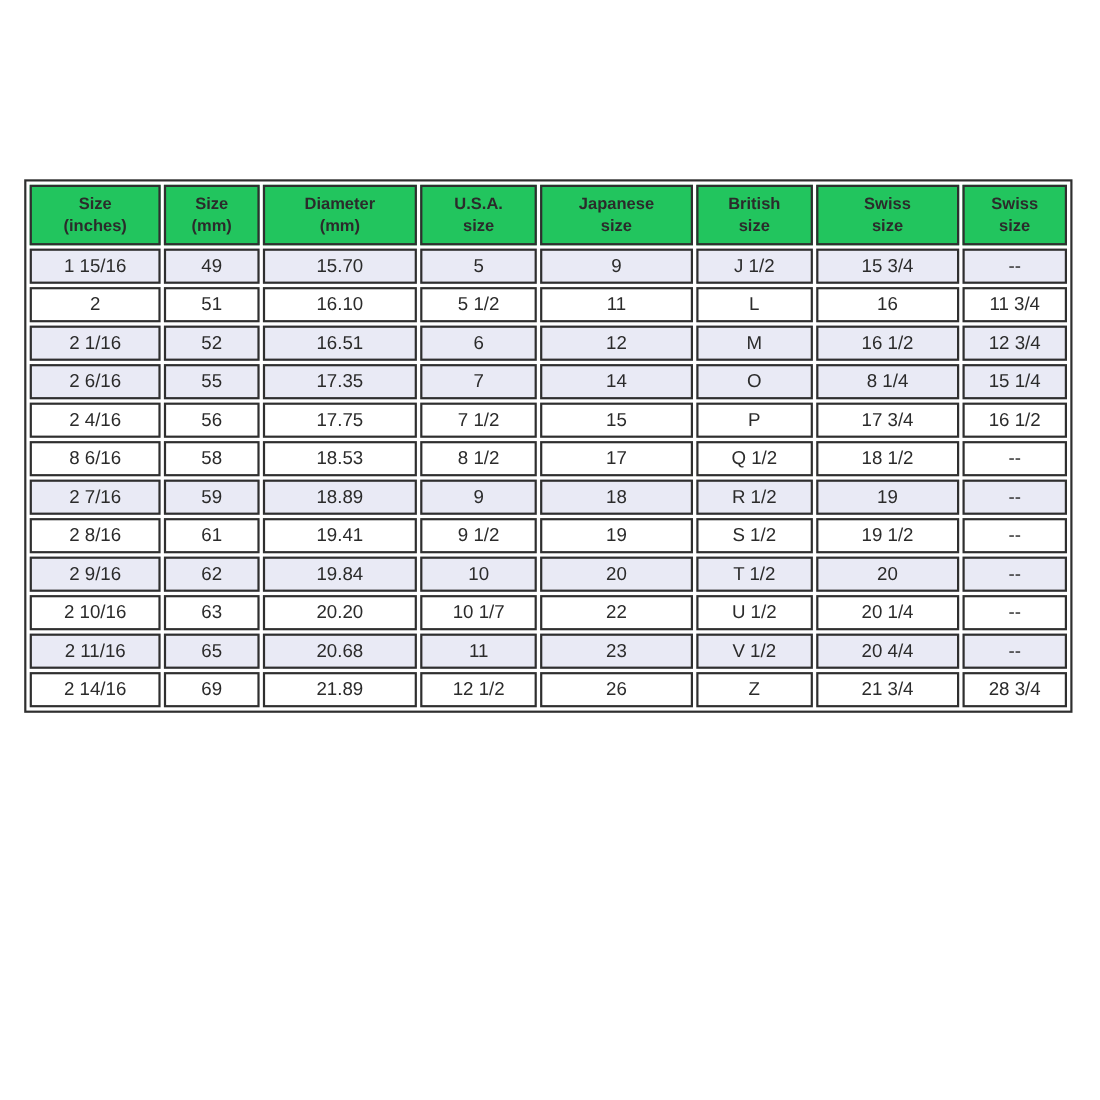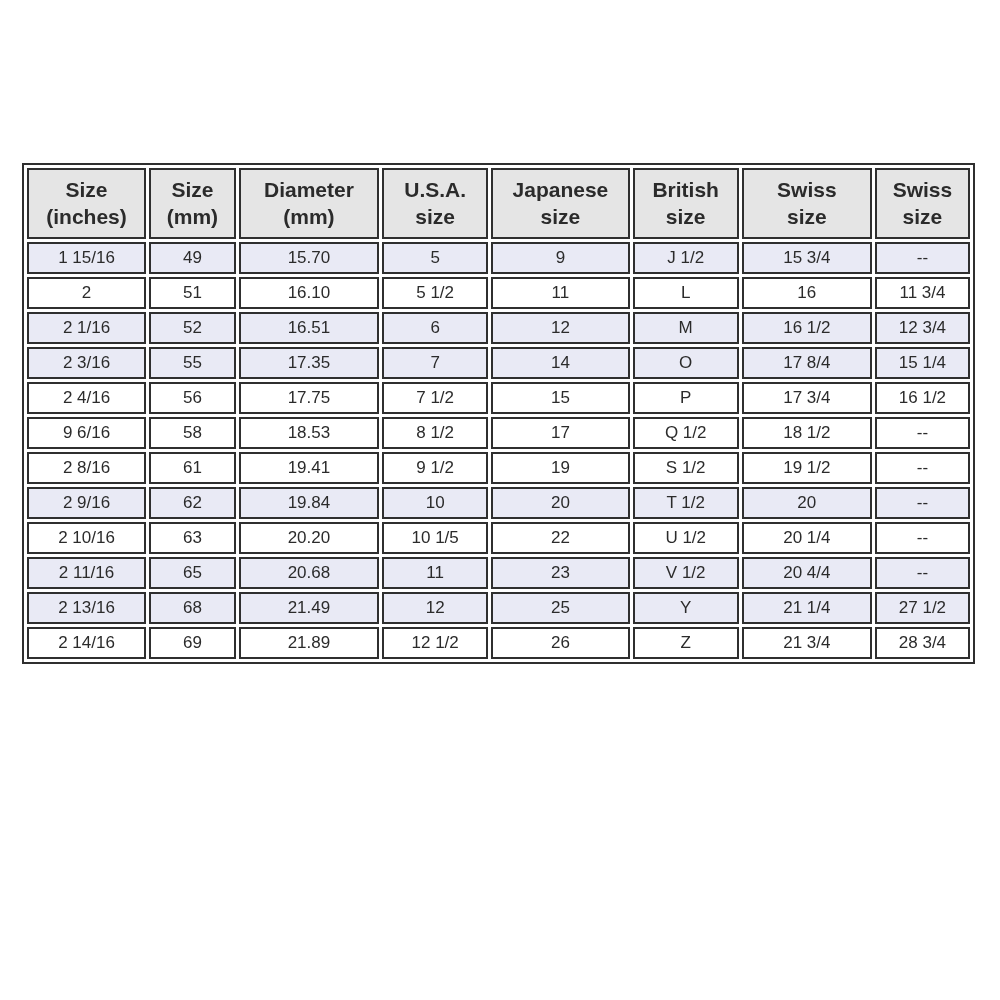--- a/index.html
+++ b/index.html
@@ -25,23 +25,23 @@
     border: 2px solid #2f2f2f;
   }
   th, td {
     border: 2px solid #2f2f2f;
     text-align: center;
     vertical-align: middle;
     color: #2b2b2b;
     overflow: hidden;
   }
   th {
-    background: #e5e5e5;
+    background: #22c55e;
     font-weight: bold;
-    font-size: 21px;
+    font-size: 15px;
     line-height: 1.3;
     padding: 6px 2px;
     white-space: pre-line;
   }
   td {
     font-size: 17px;
     height: 26px;
     padding: 1px 2px;
     background: #ffffff;
   }
@@ -117,47 +117,57 @@
           <td>2 1/16</td>
           <td>52</td>
           <td>16.51</td>
           <td>6</td>
           <td>12</td>
           <td>M</td>
           <td>16 1/2</td>
           <td>12 3/4</td>
         </tr>
         <tr class="alt">
-          <td>2 3/16</td>
+          <td>2 6/16</td>
           <td>55</td>
           <td>17.35</td>
           <td>7</td>
           <td>14</td>
           <td>O</td>
-          <td>17 8/4</td>
+          <td>8 1/4</td>
           <td>15 1/4</td>
         </tr>
         <tr>
           <td>2 4/16</td>
           <td>56</td>
           <td>17.75</td>
           <td>7 1/2</td>
           <td>15</td>
           <td>P</td>
           <td>17 3/4</td>
           <td>16 1/2</td>
         </tr>
         <tr>
-          <td>9 6/16</td>
+          <td>8 6/16</td>
           <td>58</td>
           <td>18.53</td>
           <td>8 1/2</td>
           <td>17</td>
           <td>Q 1/2</td>
           <td>18 1/2</td>
+          <td>--</td>
+        </tr>
+        <tr class="alt">
+          <td>2 7/16</td>
+          <td>59</td>
+          <td>18.89</td>
+          <td>9</td>
+          <td>18</td>
+          <td>R 1/2</td>
+          <td>19</td>
           <td>--</td>
         </tr>
         <tr>
           <td>2 8/16</td>
           <td>61</td>
           <td>19.41</td>
           <td>9 1/2</td>
           <td>19</td>
           <td>S 1/2</td>
           <td>19 1/2</td>
@@ -170,45 +180,35 @@
           <td>10</td>
           <td>20</td>
           <td>T 1/2</td>
           <td>20</td>
           <td>--</td>
         </tr>
         <tr>
           <td>2 10/16</td>
           <td>63</td>
           <td>20.20</td>
-          <td>10 1/5</td>
+          <td>10 1/7</td>
           <td>22</td>
           <td>U 1/2</td>
           <td>20 1/4</td>
           <td>--</td>
         </tr>
         <tr class="alt">
           <td>2 11/16</td>
           <td>65</td>
           <td>20.68</td>
           <td>11</td>
           <td>23</td>
           <td>V 1/2</td>
           <td>20 4/4</td>
           <td>--</td>
-        </tr>
-        <tr class="alt">
-          <td>2 13/16</td>
-          <td>68</td>
-          <td>21.49</td>
-          <td>12</td>
-          <td>25</td>
-          <td>Y</td>
-          <td>21 1/4</td>
-          <td>27 1/2</td>
         </tr>
         <tr>
           <td>2 14/16</td>
           <td>69</td>
           <td>21.89</td>
           <td>12 1/2</td>
           <td>26</td>
           <td>Z</td>
           <td>21 3/4</td>
           <td>28 3/4</td>

